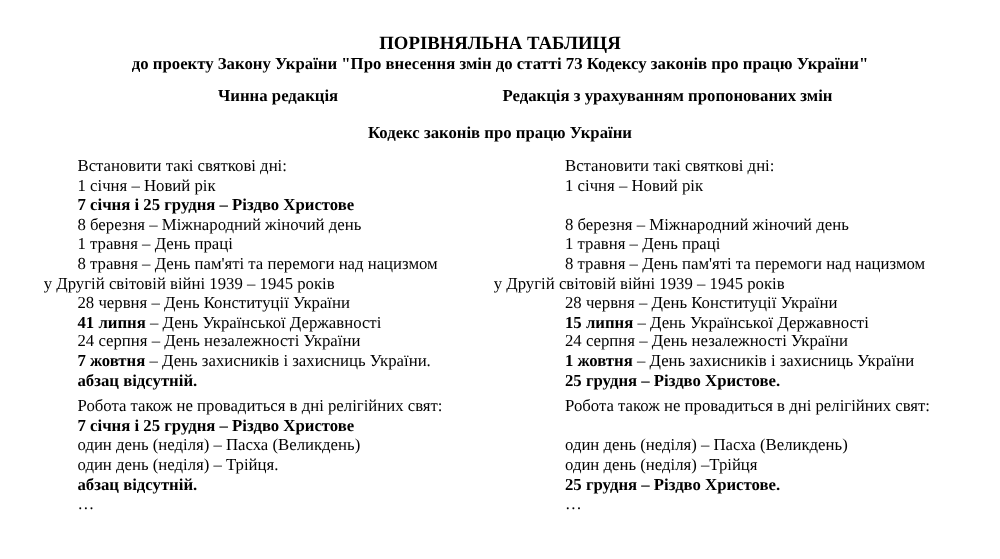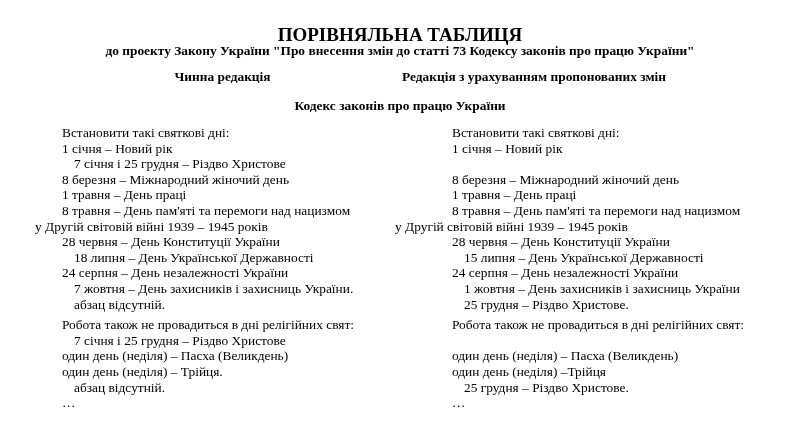--- a/index.html
+++ b/index.html
@@ -11,21 +11,21 @@
     color: #000000;
     font-family: "Liberation Serif", "DejaVu Serif", serif;
     font-size: 13.4px;
     overflow: hidden;
   }
   .title {
     padding-top: 27px;
     text-align: center;
     font-weight: 700;
     line-height: 16px;
-    font-size: 19px;
+    font-size: 15px;
   }
   .subtitle {
     text-align: center;
     font-weight: 700;
     line-height: 16px;
     font-size: 13.4px;
   }
   .headers {
     display: flex;
     margin-top: 10px;
@@ -55,21 +55,21 @@
     margin-top: 11px;
     line-height: 15.6px;
   }
   .col { box-sizing: border-box; }
   .col-left { width: 360px; padding-left: 35px; }
   .col-right { flex: 1; padding-left: 35px; }
   .line { height: 15.6px; white-space: nowrap; }
   .col-left .line.indent { padding-left: 27px; }
   .col-right .line.indent { padding-left: 57px; }
   .line.gap { margin-top: 5px; }
-  .bold { font-weight: 400; margin-left: 12px; }
+  .bold { font-weight: 700; }
 </style>
 </head>
 <body>
 
 <div class="page">
   <div class="title">ПОРІВНЯЛЬНА ТАБЛИЦЯ</div>
   <div class="subtitle">до проекту Закону України "Про внесення змін до статті 73 Кодексу законів про працю України"</div>
 
   <div class="headers">
     <div class="h-left">Чинна редакція</div>
@@ -81,21 +81,21 @@
   <div class="body">
     <div class="col col-left">
         <div class="line indent"><span>Встановити такі святкові дні:</span></div>
         <div class="line indent"><span>1 січня – Новий рік</span></div>
         <div class="line indent"><span class="bold">7 січня і 25 грудня – Різдво Христове</span></div>
         <div class="line indent"><span>8 березня – Міжнародний жіночий день</span></div>
         <div class="line indent"><span>1 травня – День праці</span></div>
         <div class="line indent"><span>8 травня – День пам'яті та перемоги над нацизмом</span></div>
         <div class="line"><span>у Другій світовій війні 1939 – 1945 років</span></div>
         <div class="line indent"><span>28 червня – День Конституції України</span></div>
-        <div class="line indent"><span class="bold">18 липня</span><span> – День Української Державності</span></div>
+        <div class="line indent"><span class="bold">41 липня</span><span> – День Української Державності</span></div>
         <div class="line indent"><span>24 серпня – День незалежності України</span></div>
         <div class="line indent"><span class="bold">7 жовтня</span><span> – День захисників і захисниць України.</span></div>
         <div class="line indent"><span class="bold">абзац відсутній.</span></div>
         <div class="line indent gap"><span>Робота також не провадиться в дні релігійних свят:</span></div>
         <div class="line indent"><span class="bold">7 січня і 25 грудня – Різдво Христове</span></div>
         <div class="line indent"><span>один день (неділя) – Пасха (Великдень)</span></div>
         <div class="line indent"><span>один день (неділя) – Трійця.</span></div>
         <div class="line indent"><span class="bold">абзац відсутній.</span></div>
         <div class="line indent"><span>…</span></div>
       </div>

